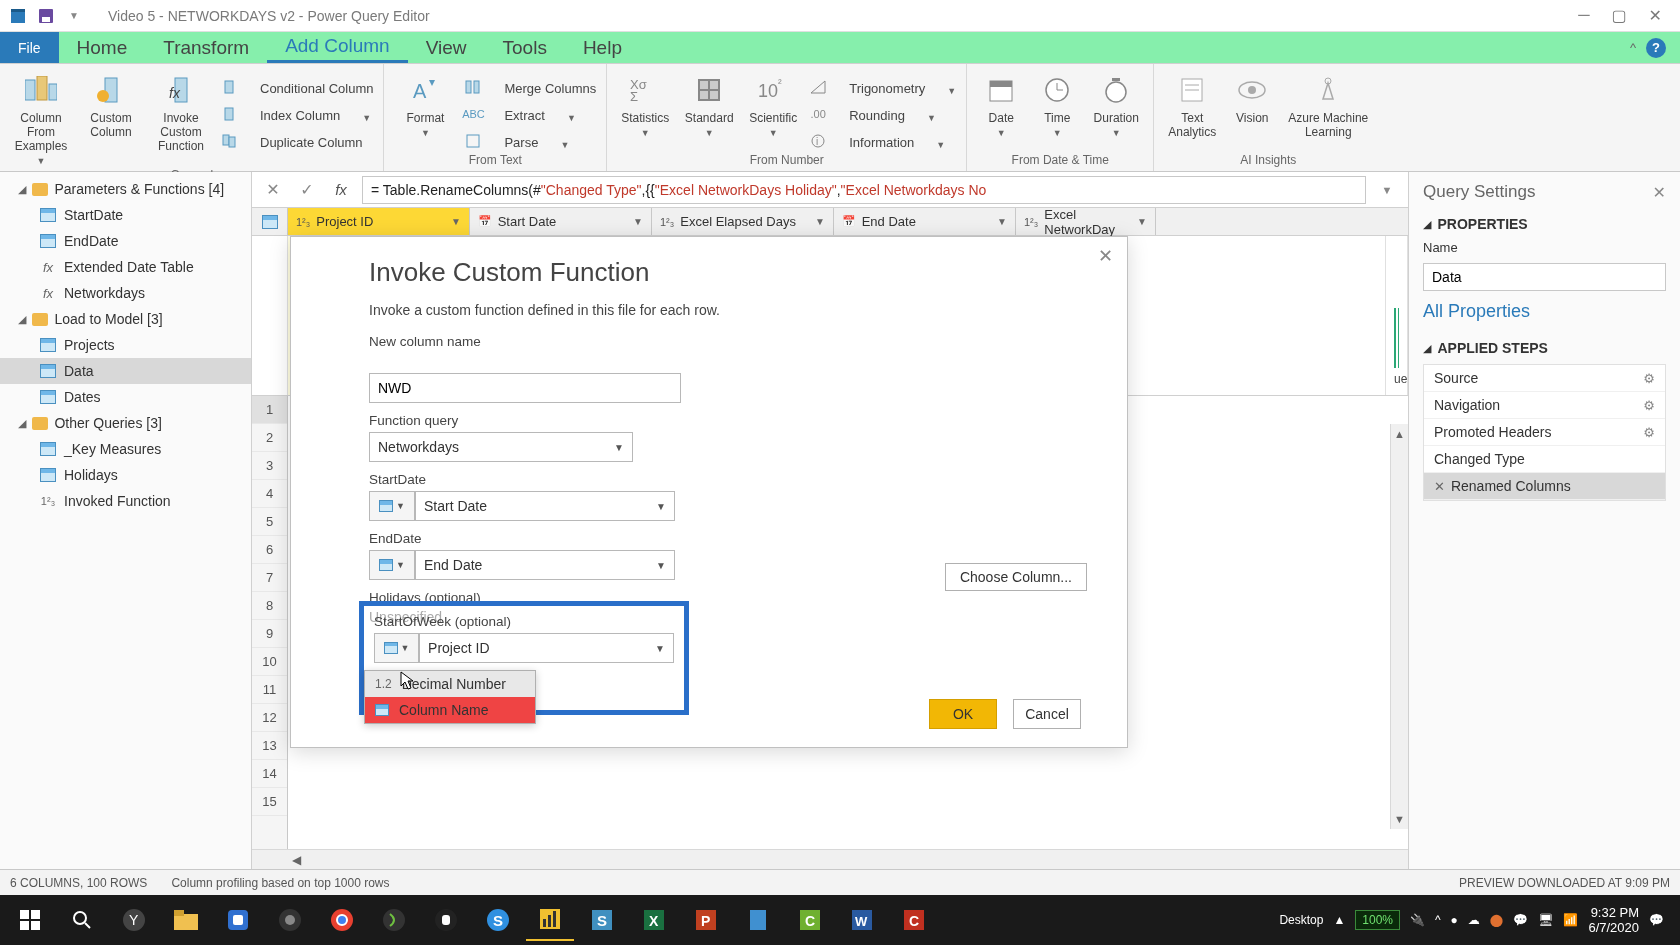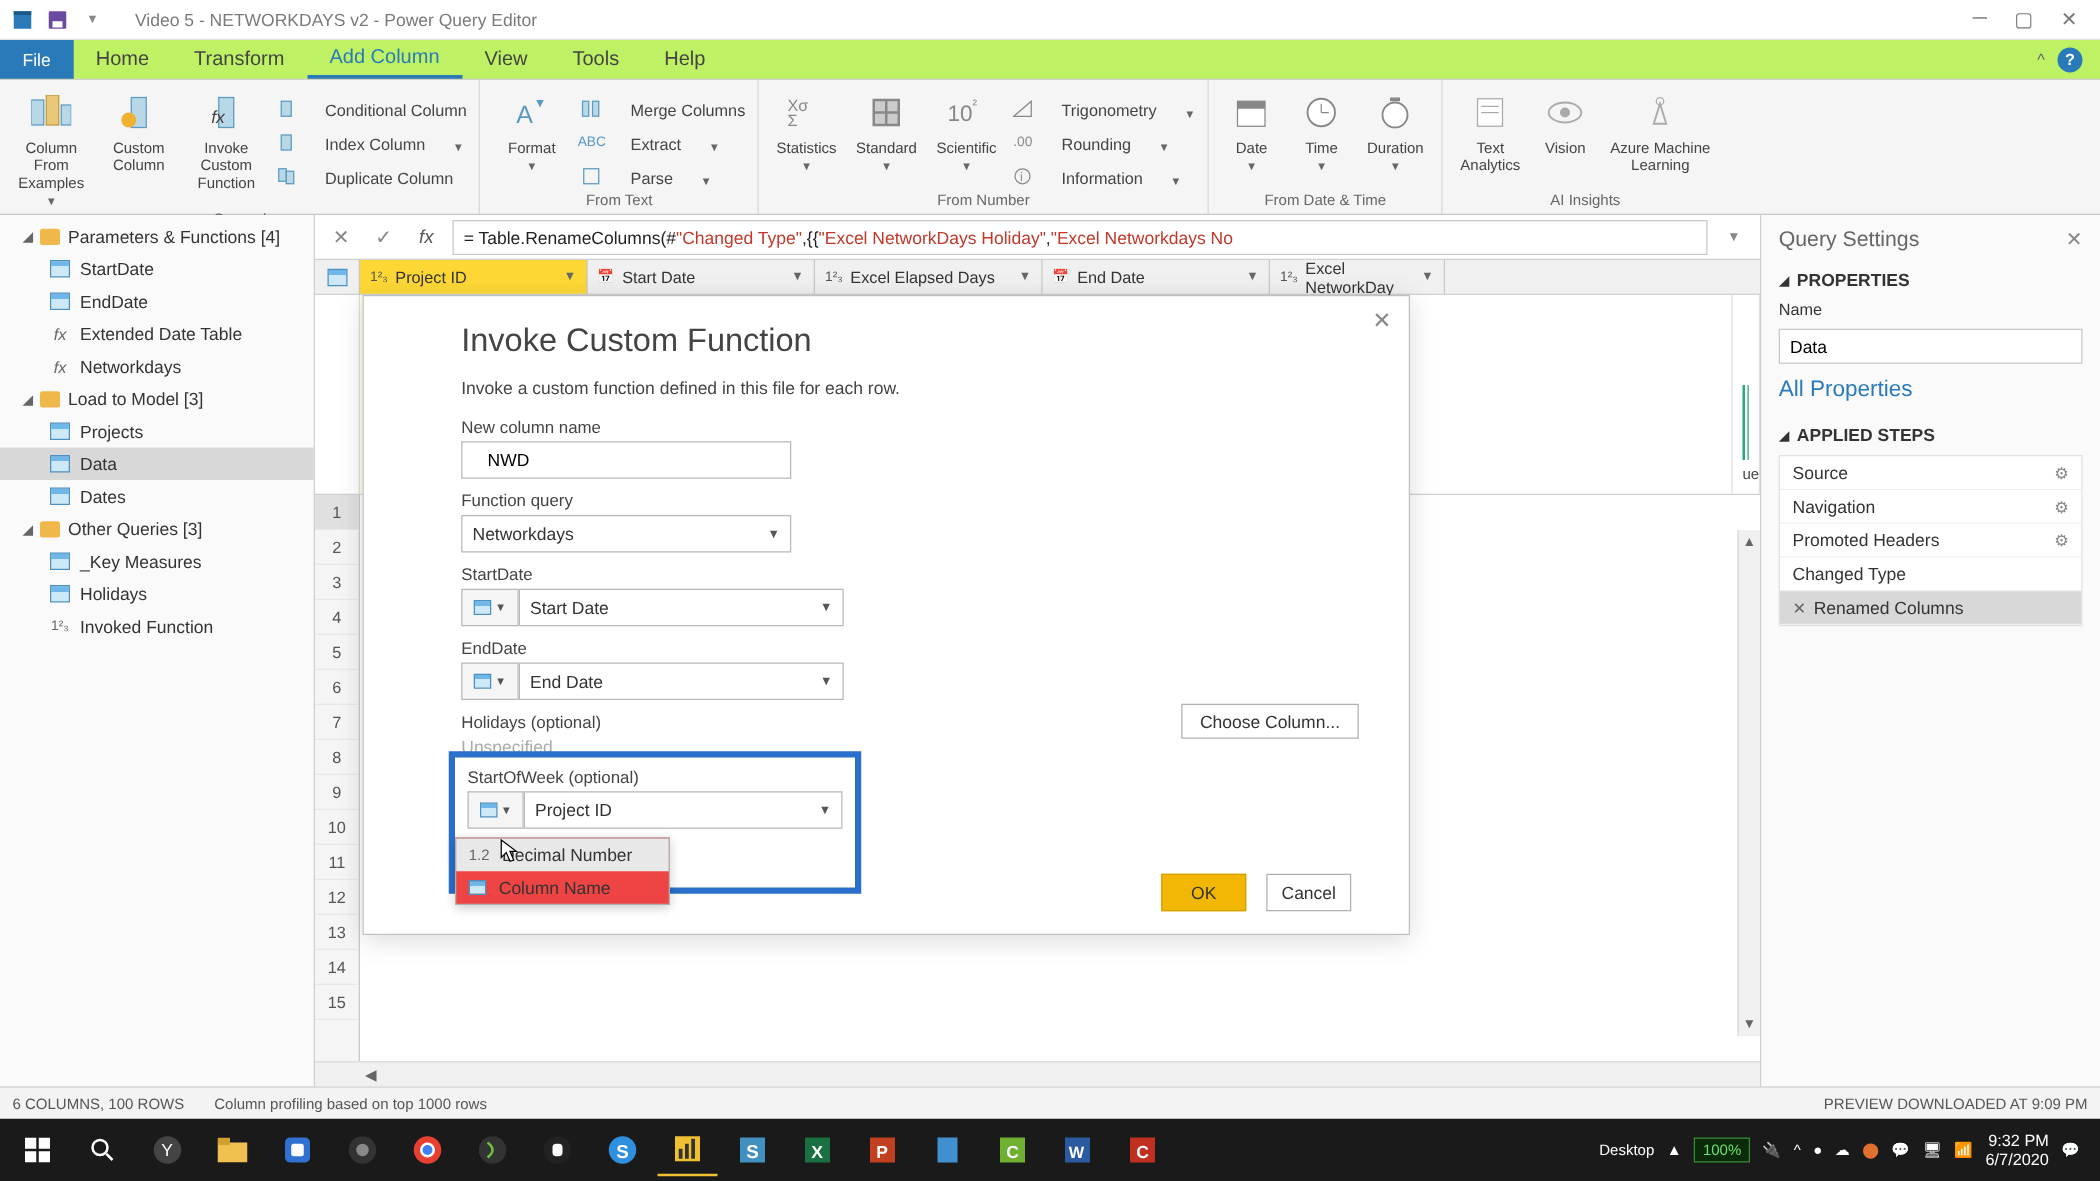--- a/index.html
+++ b/index.html
@@ -5,23 +5,23 @@
 * { margin: 0; padding: 0; box-sizing: border-box; font-family: "Segoe UI", Tahoma, sans-serif; }
 body { background: #f3f3f3; width: 1680px; height: 945px; overflow: hidden; position: relative; font-size: 13px; color: #333; }
 
 
 .titlebar { height: 32px; background: #fff; display: flex; align-items: center; padding: 0 6px; border-bottom: 1px solid #e0e0e0; }
 .titlebar .qat-btn { width: 24px; height: 24px; display: flex; align-items: center; justify-content: center; margin-right: 4px; }
 .titlebar .title-text { margin-left: 18px; color: #7a7a7a; font-size: 14px; }
 .titlebar .win-controls { margin-left: auto; display: flex; gap: 22px; color: #7a7a7a; font-size: 16px; padding-right: 12px; }
 
 
-.menu-tabs { height: 32px; background: #bef264; display: flex; align-items: stretch; border-bottom: 1px solid #d0d0d0; }
+.menu-tabs { height: 32px; background: #86efac; display: flex; align-items: stretch; border-bottom: 1px solid #d0d0d0; }
 .menu-tabs .file-tab { background: #2a7ab9; color: #fff; padding: 0 18px; display: flex; align-items: center; font-size: 14px; }
-.menu-tabs .tab { padding: 0 18px; display: flex; align-items: center; font-size: 16px; color: #444; }
+.menu-tabs .tab { padding: 0 18px; display: flex; align-items: center; font-size: 19px; color: #444; }
 .menu-tabs .tab.active { border-bottom: 3px solid #2a7ab9; color: #2a7ab9; }
 .menu-tabs .right-icons { margin-left: auto; display: flex; align-items: center; gap: 10px; padding-right: 14px; color: #666; }
 .help-circle { width: 20px; height: 20px; border-radius: 50%; background: #2a7ab9; color: #fff; display: flex; align-items: center; justify-content: center; font-size: 13px; font-weight: bold; }
 
 
 .ribbon { height: 108px; background: #f5f5f5; border-bottom: 1px solid #c8c8c8; display: flex; }
 .ribbon-group { border-right: 1px solid #d8d8d8; padding: 4px 10px 0 10px; display: flex; flex-direction: column; }
 .ribbon-group .group-body { flex: 1; display: flex; align-items: flex-start; gap: 8px; }
 .ribbon-group .group-label { text-align: center; font-size: 12px; color: #666; padding: 2px 0 4px; }
 .ribbon-big-btn { display: flex; flex-direction: column; align-items: center; justify-content: flex-start; width: 62px; text-align: center; font-size: 12px; color: #444; gap: 3px; padding-top: 4px; }
@@ -90,21 +90,21 @@
 .step-item .gear { margin-left: auto; color: #888; font-size: 13px; }
 .step-item .xmark { color: #666; margin-right: 6px; font-size: 13px; }
 
 
 .dialog { position: absolute; left: 290px; top: 236px; width: 838px; height: 512px; background: #fff; border: 1px solid #c0c0c0; box-shadow: 0 4px 20px rgba(0,0,0,0.15); z-index: 100; }
 .dialog .dlg-close { position: absolute; right: 14px; top: 8px; font-size: 18px; color: #888; }
 .dialog-body { padding: 20px 78px 20px 78px; }
 .dialog-title { font-size: 26px; font-weight: 300; color: #444; margin-bottom: 14px; }
 .dialog-desc { font-size: 14px; color: #444; margin-bottom: 16px; }
 .field-label { font-size: 13.5px; color: #444; margin-top: 10px; margin-bottom: 4px; }
-.text-input { height: 30px; border: 1px solid #b8b8b8; padding: 0 20px; font-size: 14px; width: 264px; }
+.text-input { height: 30px; border: 1px solid #b8b8b8; padding: 0 8px; font-size: 14px; width: 312px; margin-top: 20px; }
 .select-input { height: 30px; border: 1px solid #b8b8b8; padding: 0 8px; font-size: 14px; width: 264px; display: flex; align-items: center; position: relative; background: #fff; }
 .select-input .dd { margin-left: auto; font-size: 10px; color: #555; }
 .param-row { display: flex; gap: 0; }
 .param-type-btn { height: 30px; width: 46px; border: 1px solid #b8b8b8; display: flex; align-items: center; justify-content: center; gap: 3px; background: #f5f5f5; font-size: 12px; color: #555; }
 .select-wide { width: 260px; }
 .unspecified { color: #aaa; font-size: 14px; margin-top: 4px; }
 .choose-col-btn { position: absolute; right: 40px; top: 326px; height: 28px; border: 1px solid #b0b0b0; background: #fff; padding: 0 14px; font-size: 14px; display: flex; align-items: center; }
 .highlight-box { position: absolute; left: 68px; top: 364px; width: 330px; height: 114px; border: 5px solid #2a6fc9; padding: 8px 10px; }
 .dropdown-menu { position: absolute; left: 0; top: 64px; width: 172px; background: #ef4444; border: 1px solid #b0b0b0; box-shadow: 0 2px 8px rgba(0,0,0,0.2); z-index: 200; }
 .dropdown-menu .dm-item { padding: 5px 10px; display: flex; align-items: center; gap: 10px; font-size: 14px; }

